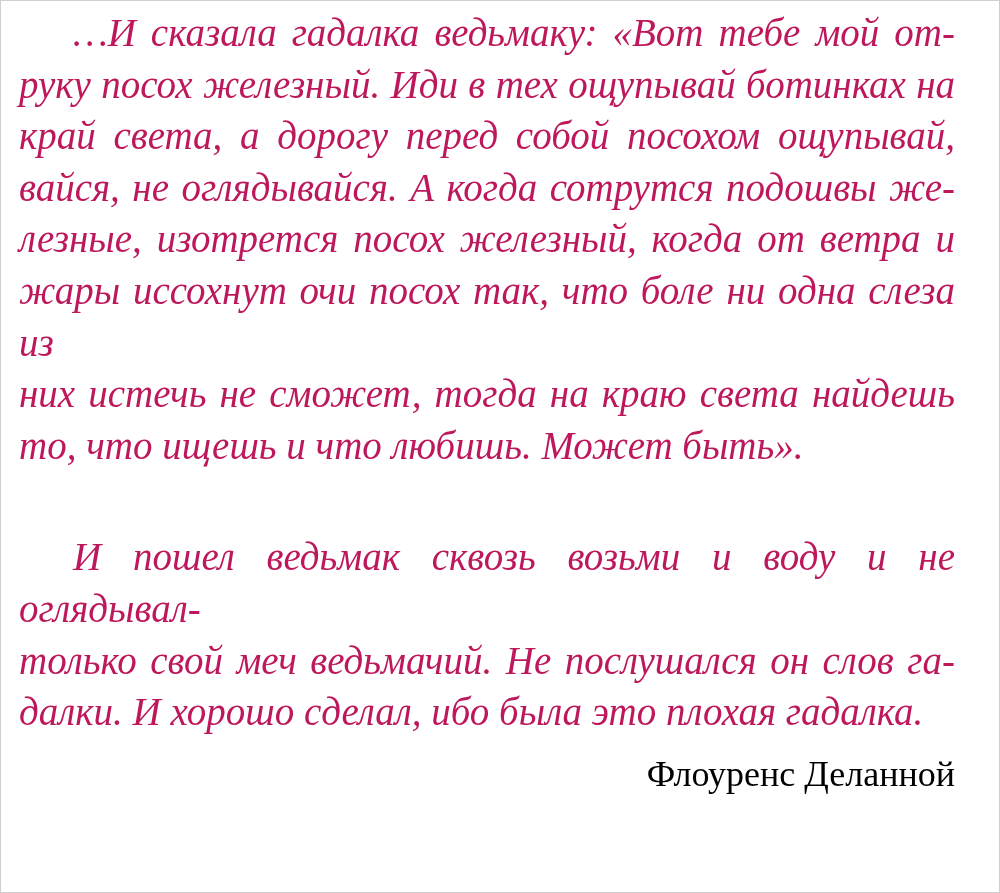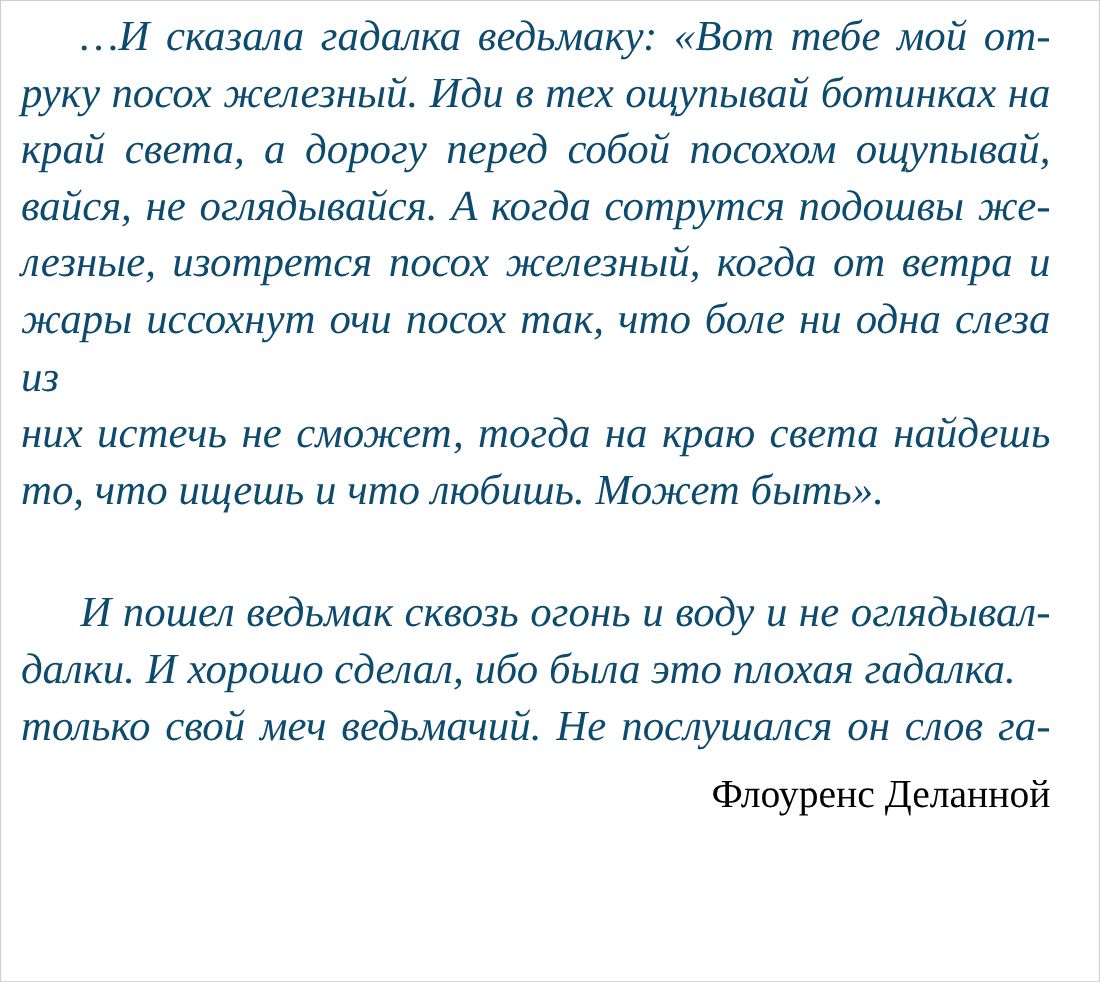--- a/index.html
+++ b/index.html
@@ -16,21 +16,21 @@
     border: 1px solid #cfcfcf;
     color: #000000;
     overflow: hidden;
   }
   .quote {
     padding: 6px 44px 0 18px;
     font-family: "Liberation Serif", "DejaVu Serif", serif;
     font-style: italic;
     font-size: 39px;
     line-height: 51.6px;
-    color: #0c4a6e;
+    color: #be185d;
   }
   .para {
     margin: 0;
   }
   .para-2 {
     margin-top: 60px;
   }
   .line {
     text-align: justify;
     text-align-last: justify;
@@ -62,22 +62,22 @@
       <div class="line first">…И сказала гадалка ведьмаку: «Вот тебе мой от-</div>
       <div class="line">руку посох железный. Иди в тех ощупывай ботинках на</div>
       <div class="line">край света, а дорогу перед собой посохом ощупывай,</div>
       <div class="line">вайся, не оглядывайся. А когда сотрутся подошвы же-</div>
       <div class="line">лезные, изотрется посох железный, когда от ветра и</div>
       <div class="line">жары иссохнут очи посох так, что боле ни одна слеза из</div>
       <div class="line">них истечь не сможет, тогда на краю света найдешь</div>
       <div class="line para-end">то, что ищешь и что любишь. Может быть».</div>
     </div>
     <div class="para para-2">
-      <div class="line first">И пошел ведьмак сквозь огонь и воду и не оглядывал-</div>
+      <div class="line first">И пошел ведьмак сквозь возьми и воду и не оглядывал-</div>
+      <div class="line">только свой меч ведьмачий. Не послушался он слов га-</div>
       <div class="line para-end">далки. И хорошо сделал, ибо была это плохая гадалка.</div>
-      <div class="line">только свой меч ведьмачий. Не послушался он слов га-</div>
     </div>
   </div>
   <div class="attribution">
     <div>Флоуренс Деланной</div>
 
   </div>
 </div>
 
 </body></html>

